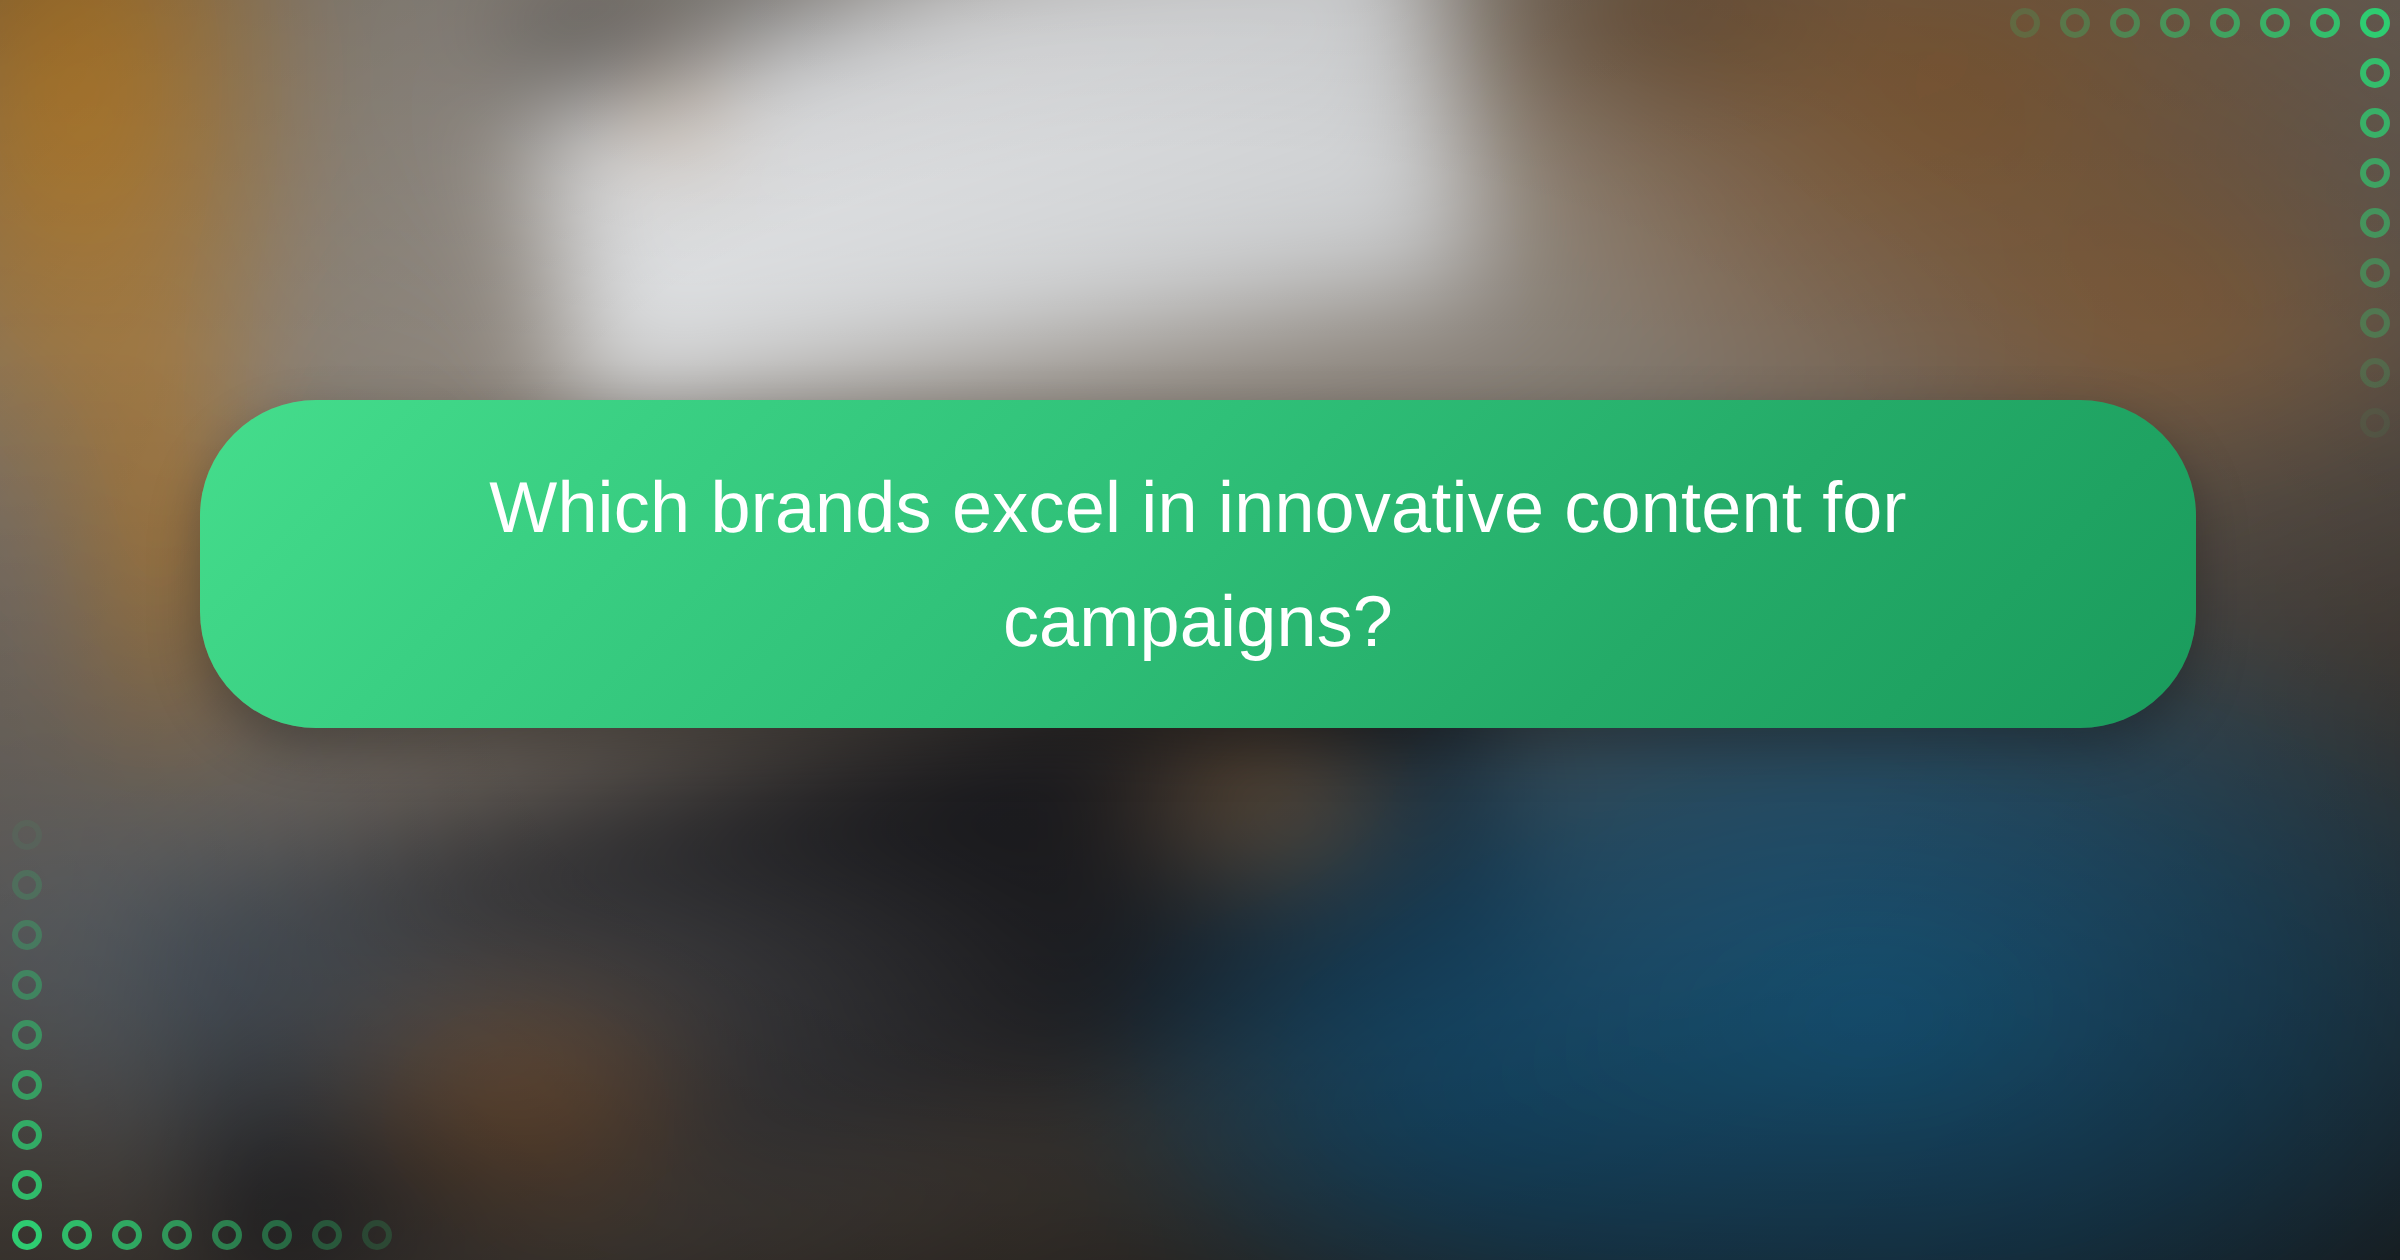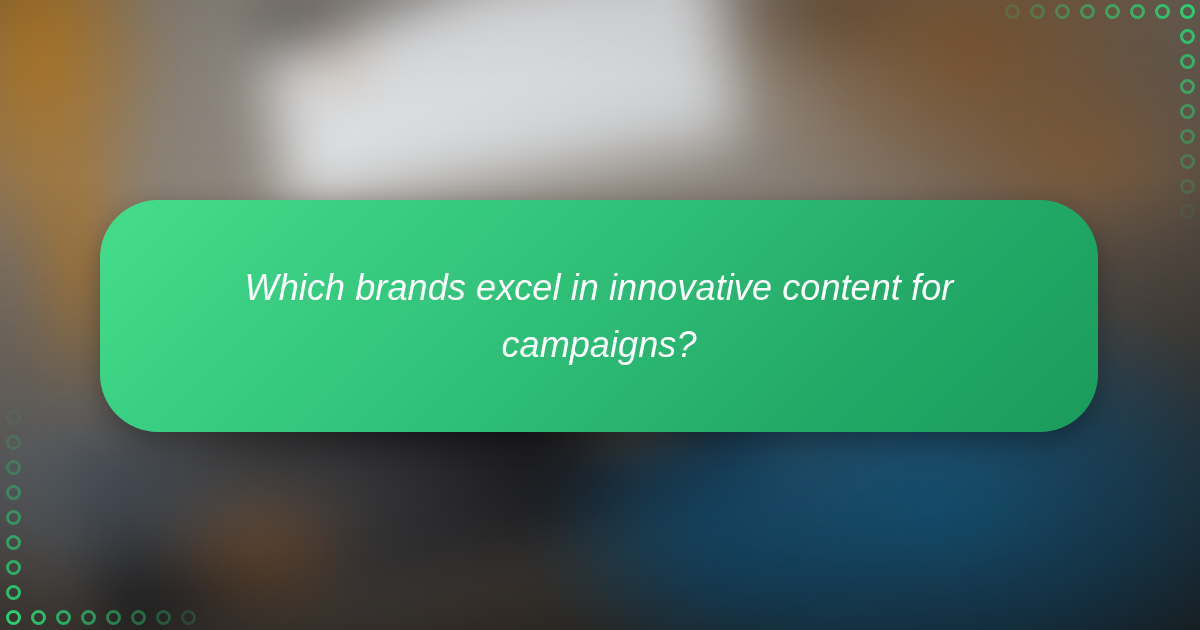--- a/index.html
+++ b/index.html
@@ -148,30 +148,29 @@
     border: 3px solid #2ecc71;
     box-sizing: border-box;
   }
 
   
   .card {
     position: absolute;
     left: 100px;
     top: 200px;
     width: 998px;
-    height: 232px;
+    height: 164px;
     border-radius: 58px;
     background: linear-gradient(135deg, #45dd8c 0%, #3ad083 20%, #2fc078 45%, #24ab68 72%, #1a9b5c 100%);
     box-shadow: 0 10px 26px rgba(0,0,0,0.30);
     display: flex;
     align-items: center;
     justify-content: center;
     box-sizing: border-box;
     padding: 0 64px;
-    font-style: italic;
   }
 
   .card-title {
     color: #ffffff;
     font-family: "Liberation Sans", sans-serif;
     font-size: 36px;
     font-weight: 400;
     line-height: 57px;
     text-align: center;
     letter-spacing: 0.1px;

